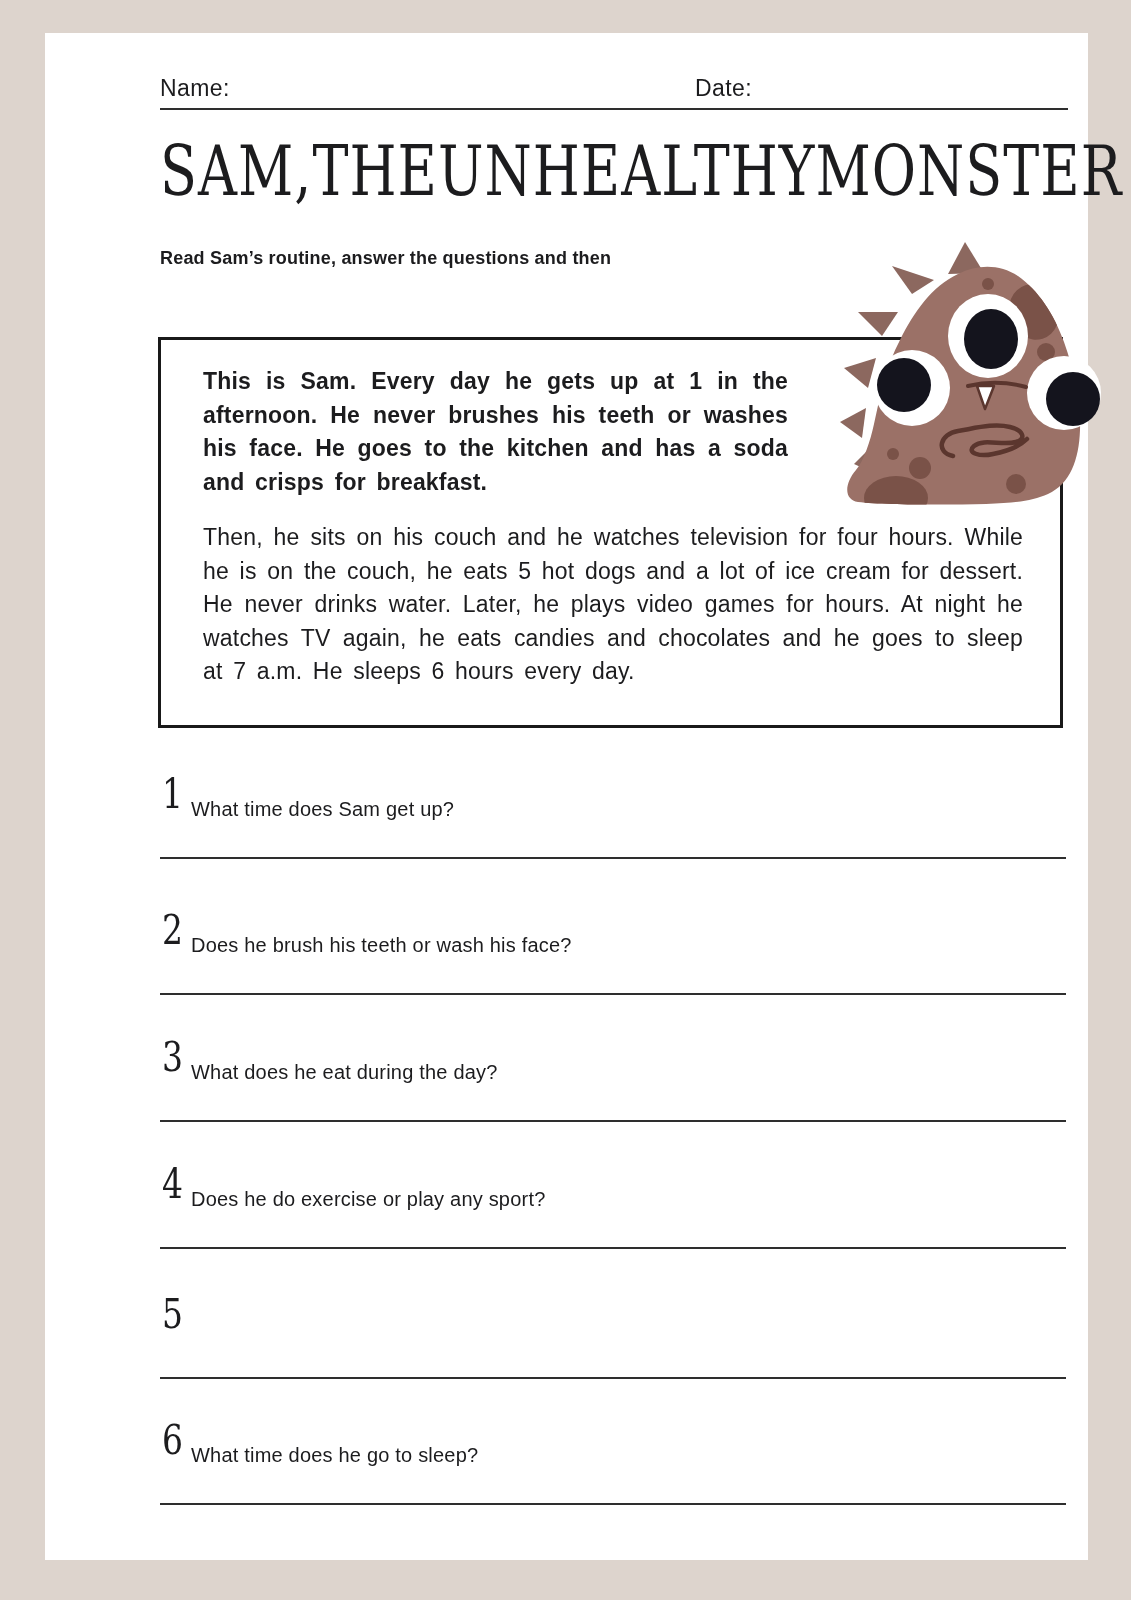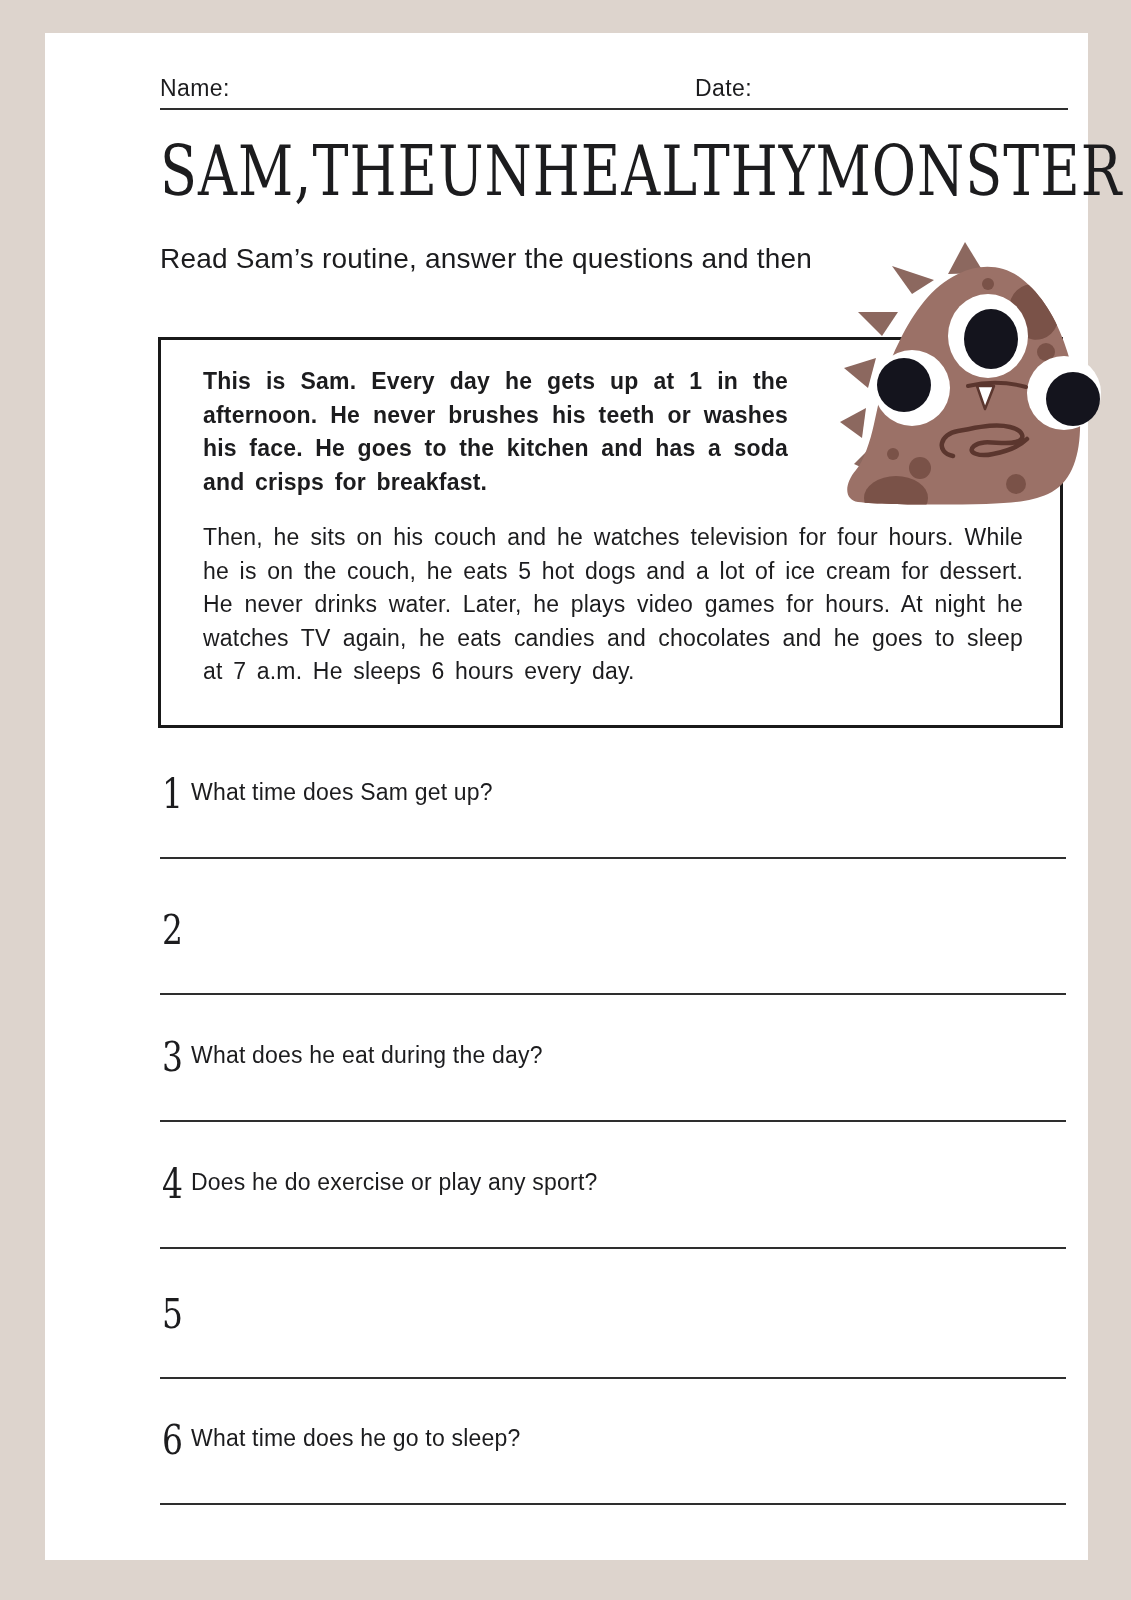--- a/index.html
+++ b/index.html
@@ -32,21 +32,21 @@
   }
   .title span{
     font-family:"DejaVu Serif", serif;font-weight:normal;
     font-size:54px;line-height:58px;letter-spacing:1px;
     display:inline-block;transform:scaleY(1.28);transform-origin:top;
     white-space:nowrap;
   }
 
   
   .instructions{position:absolute;top:210px;left:0;width:720px;}
-  .instructions div{font-size:28px;font-weight:normal;line-height:31px;letter-spacing:.2px;}
+  .instructions div{font-size:18px;font-weight:bold;line-height:31px;letter-spacing:.2px;}
 
   
   .passage-box{
     position:absolute;top:304px;left:-2px;width:905px;height:391px;
     border:3px solid var(--box-border);background:var(--paper);
     padding:25px 38px 0 42px;
   }
   .passage-box p{
     font-size:23px;line-height:33.5px;letter-spacing:.2px;word-spacing:4px;
     text-align:justify;text-align-last:left;color:var(--ink);
@@ -59,22 +59,22 @@
 
   
   .question{position:absolute;left:0;width:100%;height:84px;}
   .q1{top:744px;} .q2{top:880px;} .q3{top:1007px;} .q4{top:1134px;} .q5{top:1264px;} .q6{top:1390px;}
   .q-num{
     position:absolute;left:2px;top:-5px;
     font-family:"DejaVu Serif", serif;font-size:33px;line-height:36px;
     display:inline-block;transform:scaleY(1.25);transform-origin:top;
   }
   .q-text{
-    position:absolute;left:31px;top:0;
-    font-size:23px;line-height:30px;letter-spacing:.2px;color:var(--ink);
+    position:absolute;left:31px;top:17px;
+    font-size:20px;line-height:30px;letter-spacing:.2px;color:var(--ink);
   }
   .answer-line{position:absolute;left:0;top:80px;width:906px;border-top:2px solid var(--line);}
 </style>
 </head>
 <body>
 
 <div class="paper">
   <div class="content">
 
     <div class="header-row">
@@ -137,20 +137,21 @@
       <path d="M117,216 C99,212 104,194 122,191 C140,188 158,183 174,187 C187,190 191,199 180,202 C166,206 148,198 138,206 C130,213 144,217 157,214 C172,211 184,206 191,199" fill="none" stroke="var(--monster_line)" stroke-width="4.5" stroke-linecap="round"></path>
     </svg>
 
     <div class="question q1">
       <span class="q-num">1</span>
       <span class="q-text">What time does Sam get up?</span>
       <div class="answer-line"></div>
     </div>
     <div class="question q2">
       <span class="q-num">2</span>
+      <span class="q-text">Does he brush his teeth or wash his face?</span>
       <div class="answer-line"></div>
     </div>
     <div class="question q3">
       <span class="q-num">3</span>
       <span class="q-text">What does he eat during the day?</span>
       <div class="answer-line"></div>
     </div>
     <div class="question q4">
       <span class="q-num">4</span>
       <span class="q-text">Does he do exercise or play any sport?</span>

